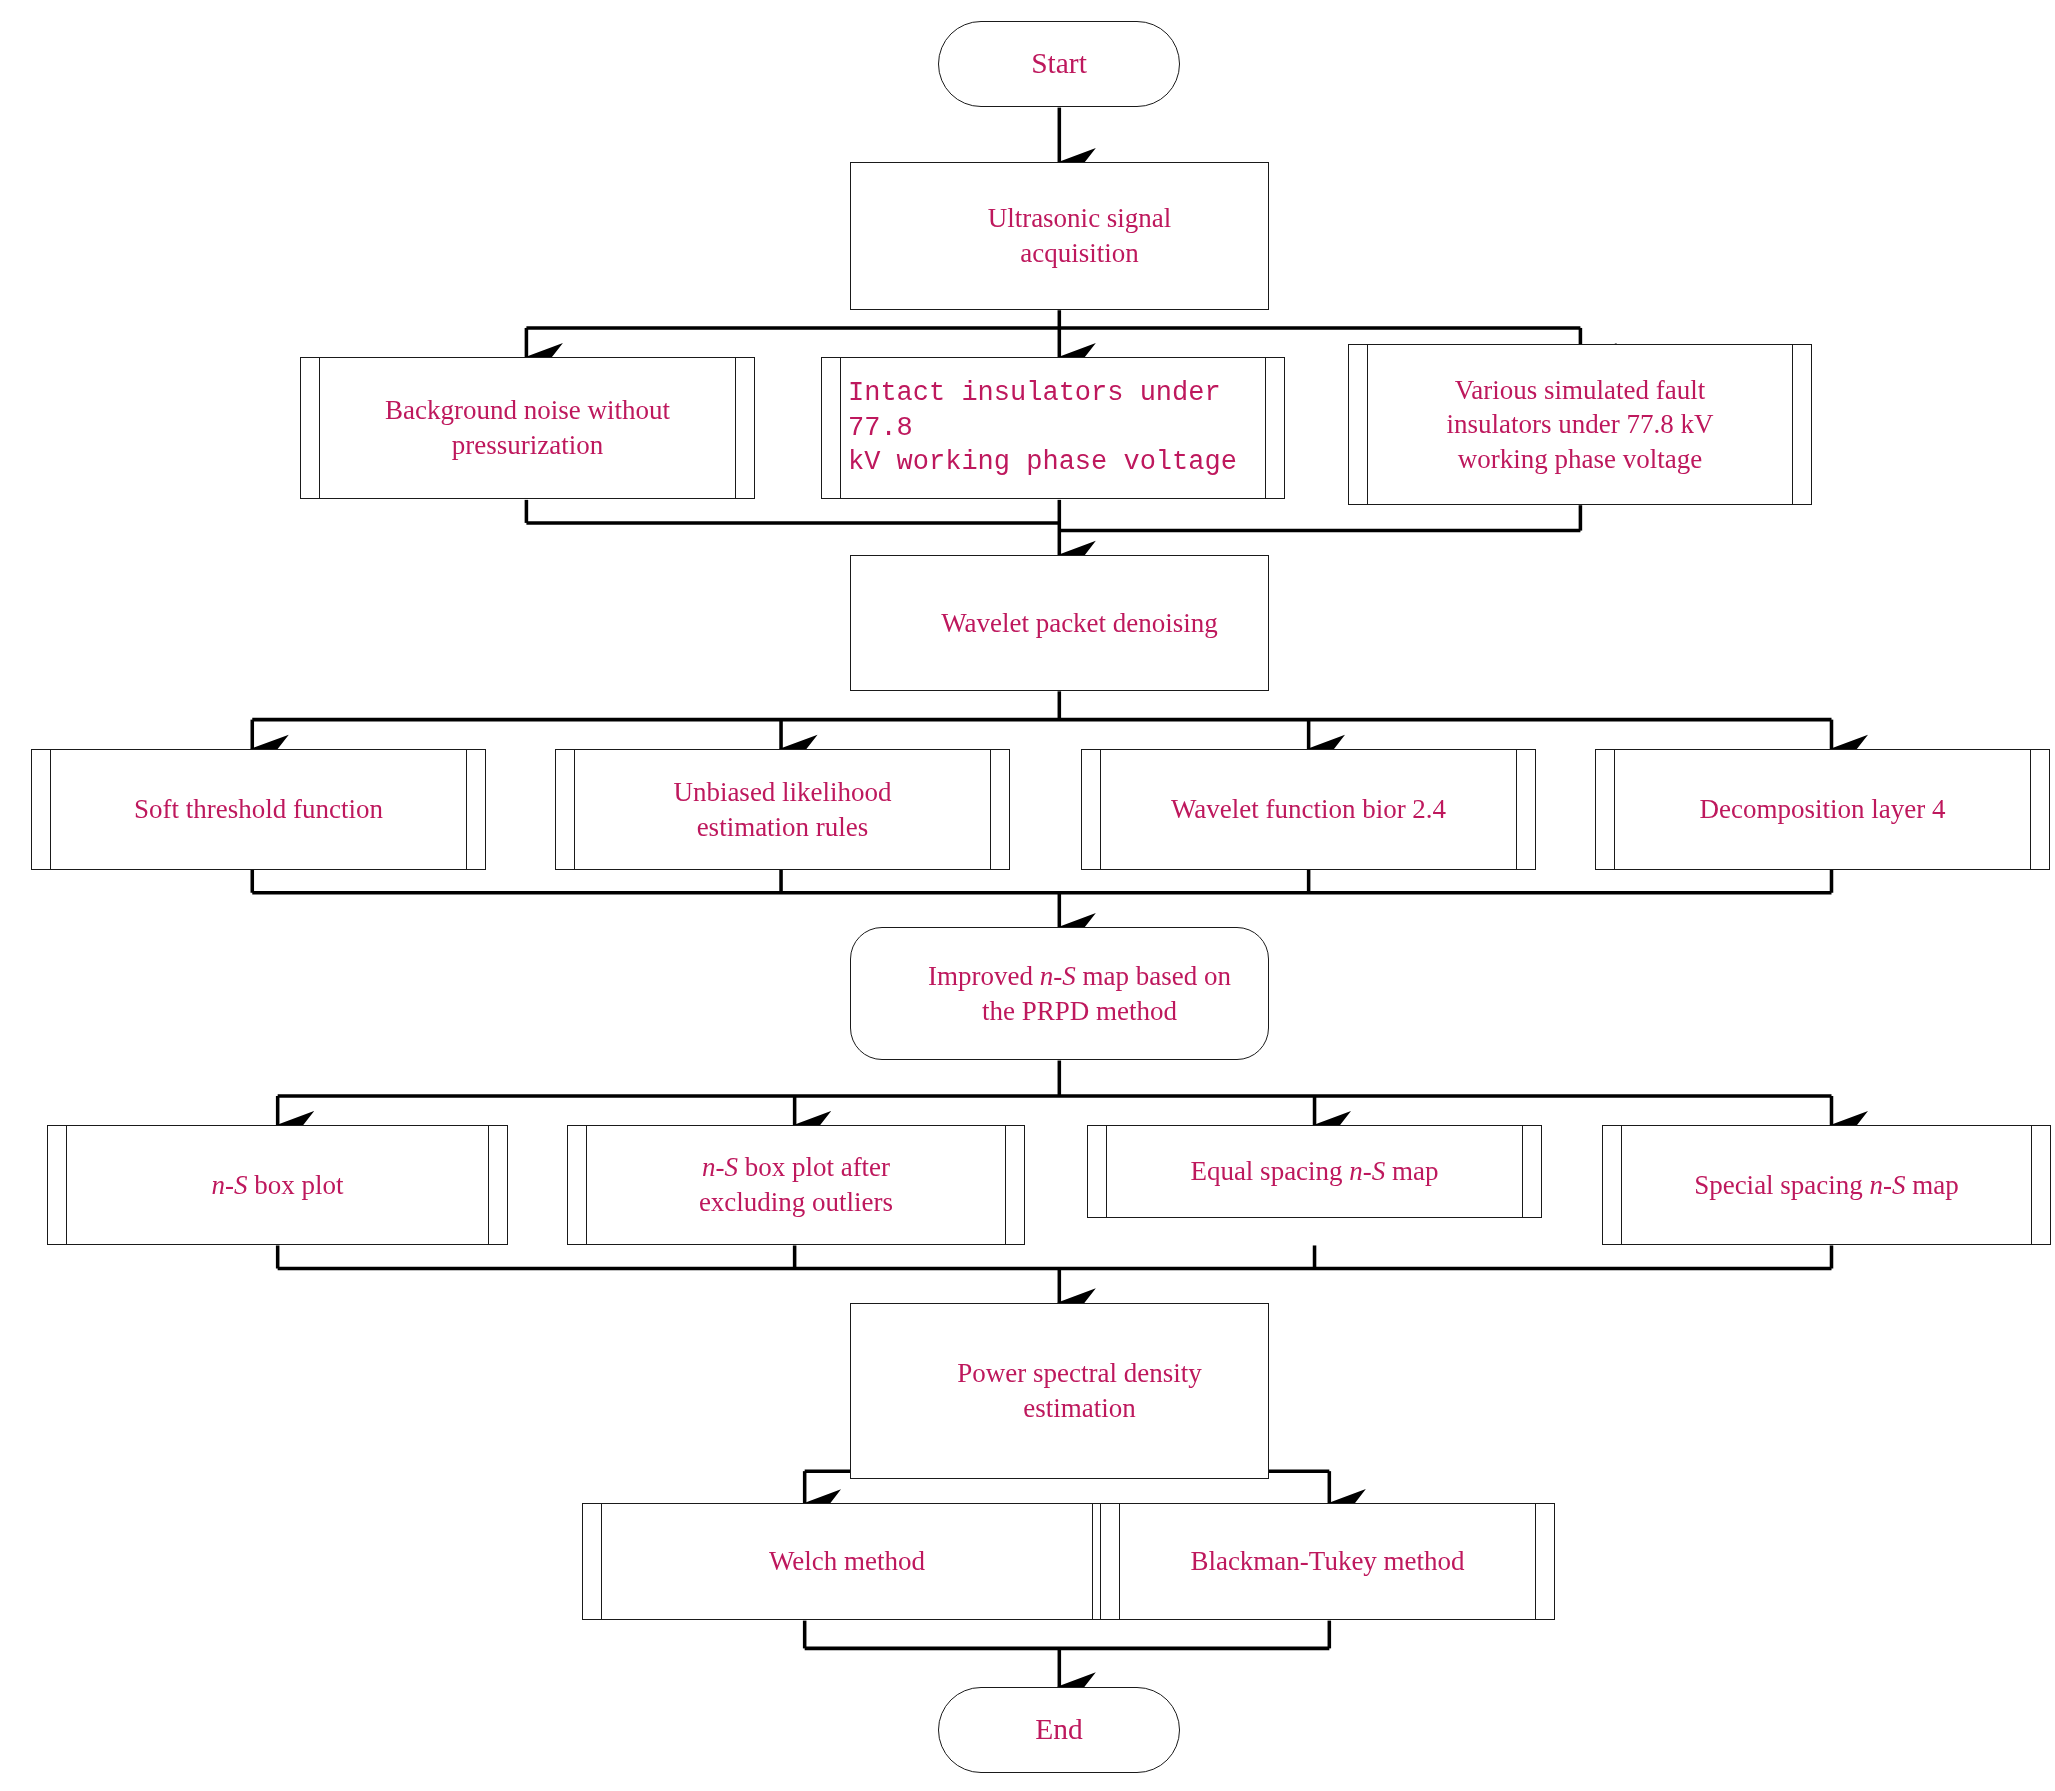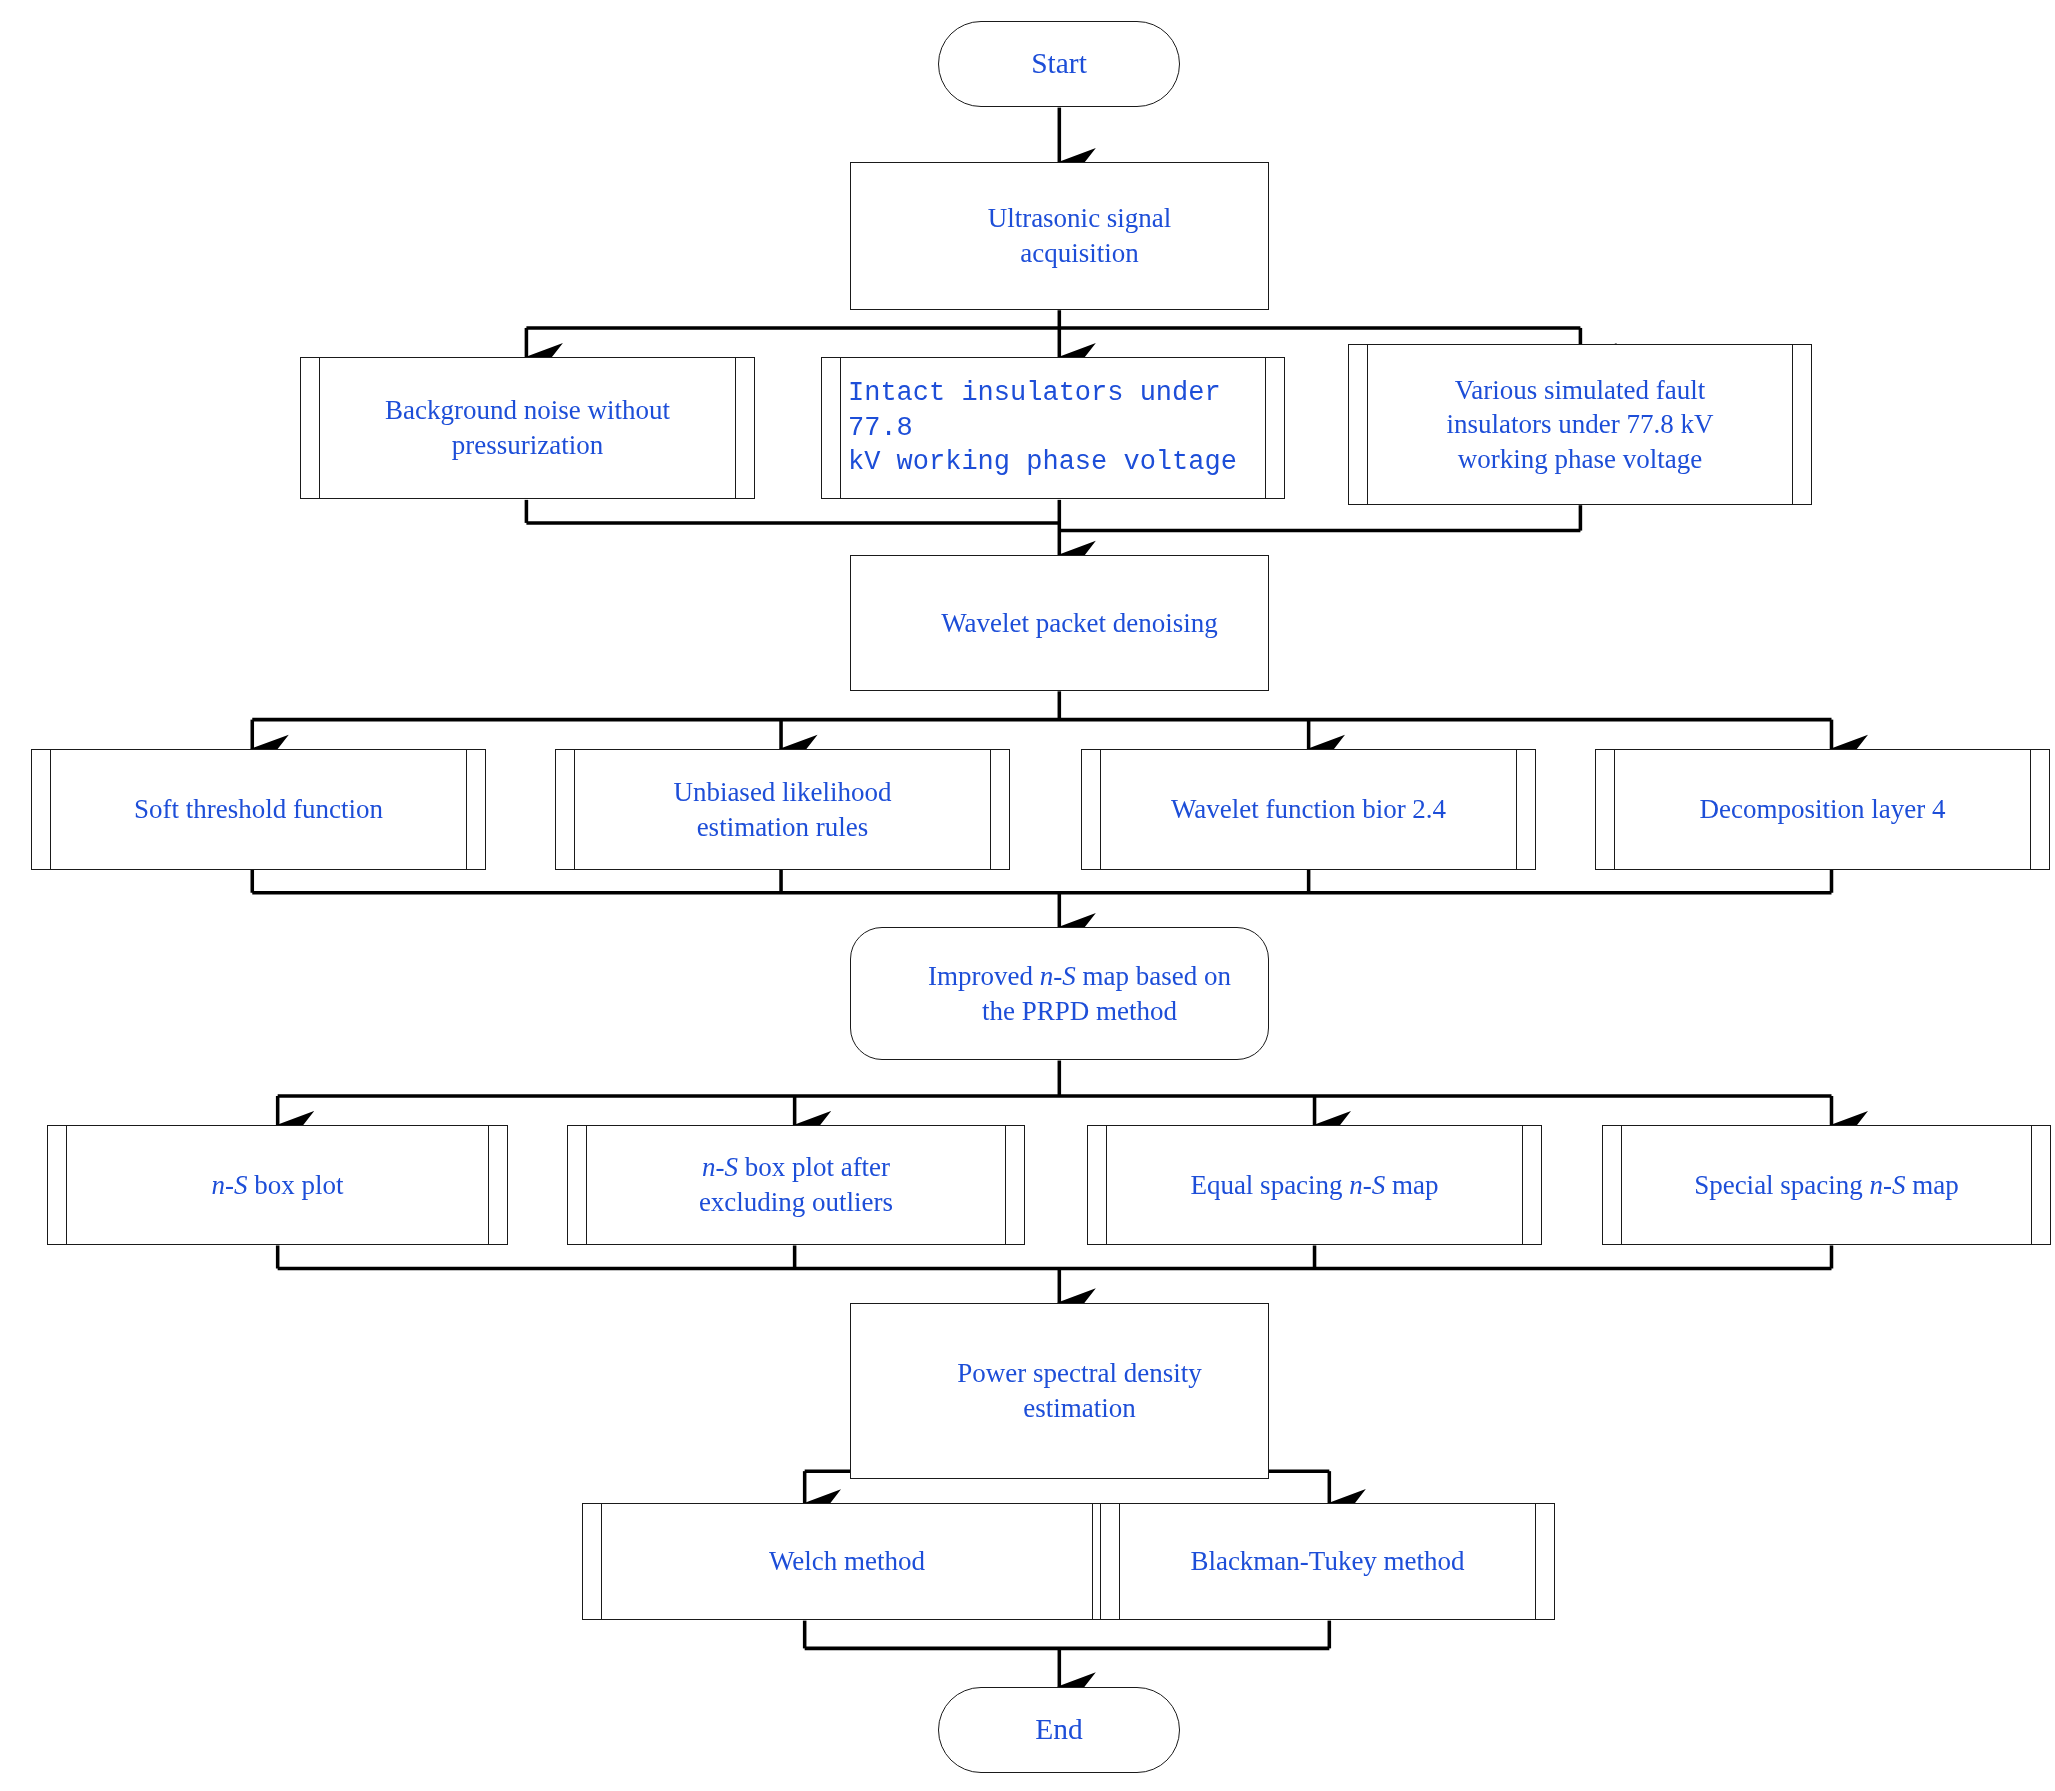--- a/index.html
+++ b/index.html
@@ -7,21 +7,21 @@
   #stage{position:relative;width:2056px;height:1792px;background:#fff;overflow:hidden;}
   #wires{position:absolute;left:0;top:0;width:2056px;height:1792px;}
   .node{position:absolute;box-sizing:border-box;display:flex;align-items:center;justify-content:center;background:#fff;}
   .proc{border:1.8px solid #1a1a1a;padding-left:40px;}
   .sub{border:1.8px solid #1a1a1a;}
   
   .sub .rail-l,.sub .rail-r{position:absolute;top:0;bottom:0;width:0;border-left:1.8px solid #1a1a1a;}
   .sub .rail-l{left:17.7px;}
   .sub .rail-r{right:17.7px;}
   .term{border:1.8px solid #1a1a1a;border-radius:118px;}
-  .label{position:relative;z-index:2;text-align:center;line-height:1.28;color:#1d4ed8;font-size:27px;padding:0 26px;}
+  .label{position:relative;z-index:2;text-align:center;line-height:1.28;color:#be185d;font-size:27px;padding:0 26px;}
   .label.left{text-align:left;font-family:Liberation Mono, monospace;}
   .it{font-style:italic;}
   .big{font-size:29.5px;}
 </style>
 </head>
 <body>
 
 <div id="stage">
 
   <svg id="wires" viewBox="0 0 3480 3033" xmlns="http://www.w3.org/2000/svg">
@@ -173,21 +173,21 @@
 
   <div class="node sub" style="left:567px;top:1125px;width:458px;height:120px;">
     <span class="rail-l"></span>
     <span class="rail-r"></span>
     <div class="label">
       <span class="it">n</span><span>-</span><span class="it">S</span><span> box plot after</span><br>
       <span>excluding outliers</span>
     </div>
   </div>
 
-  <div class="node sub" style="left:1087px;top:1125px;width:455px;height:120px;">
+  <div class="node sub" style="left:1087px;top:1125px;width:455px;height:93px;">
     <span class="rail-l"></span>
     <span class="rail-r"></span>
     <div class="label">
       <span>Equal spacing </span><span class="it">n</span><span>-</span><span class="it">S</span><span> map</span>
     </div>
   </div>
 
   <div class="node sub" style="left:1602px;top:1125px;width:449px;height:120px;">
     <span class="rail-l"></span>
     <span class="rail-r"></span>

